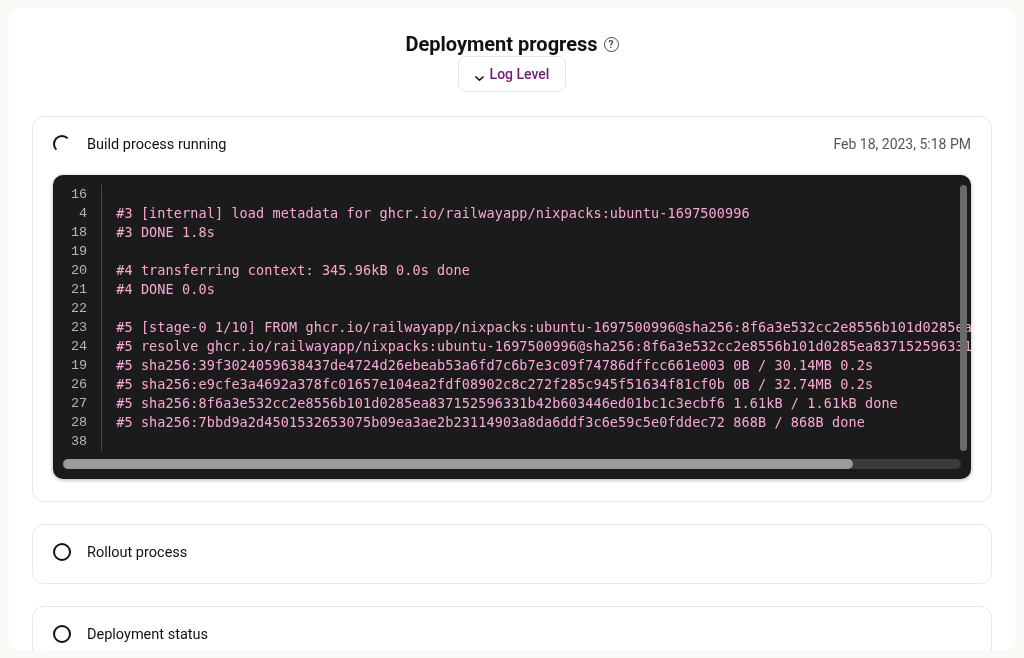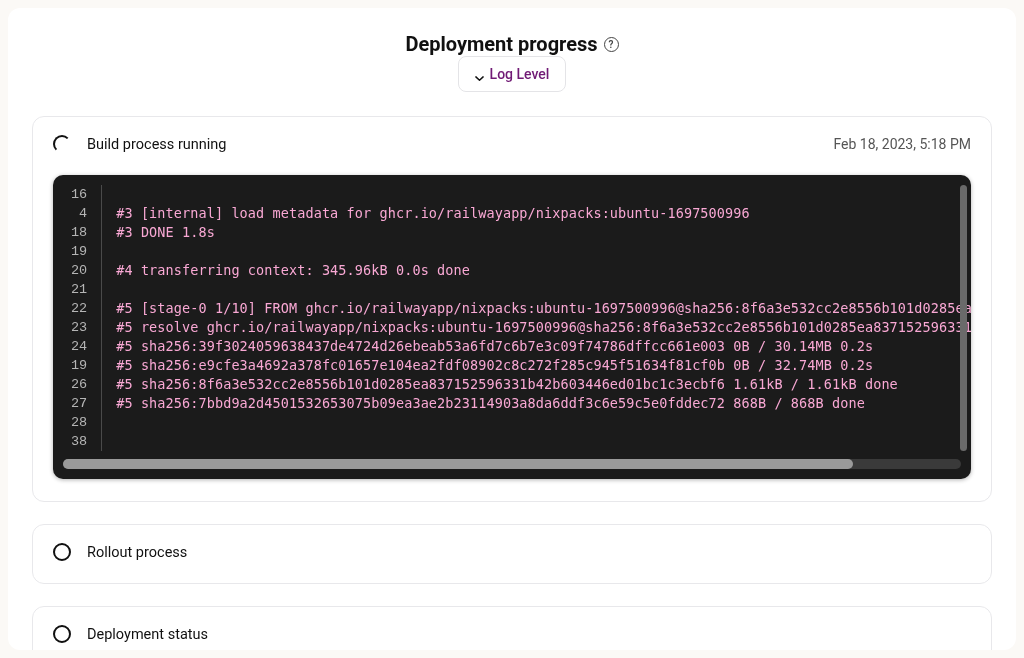--- a/index.html
+++ b/index.html
@@ -235,20 +235,21 @@
             <div class="gutter-line">27</div>
             <div class="gutter-line">28</div>
             <div class="gutter-line">38</div>
           </div>
         <div class="code" id="code">
             <div class="code-line empty"></div>
             <div class="code-line">#3 [internal] load metadata for ghcr.io/railwayapp/nixpacks:ubuntu-1697500996</div>
             <div class="code-line">#3 DONE 1.8s</div>
             <div class="code-line empty"></div>
             <div class="code-line">#4 transferring context: 345.96kB 0.0s done</div>
+            <div class="code-line">#4 DONE 0.0s</div>
             <div class="code-line empty"></div>
             <div class="code-line">#5 [stage-0  1/10] FROM ghcr.io/railwayapp/nixpacks:ubuntu-1697500996@sha256:8f6a3e532cc2e8556b101d0285ea837152596331</div>
             <div class="code-line">#5 resolve ghcr.io/railwayapp/nixpacks:ubuntu-1697500996@sha256:8f6a3e532cc2e8556b101d0285ea837152596331b42b603446ed01</div>
             <div class="code-line">#5 sha256:39f3024059638437de4724d26ebeab53a6fd7c6b7e3c09f74786dffcc661e003 0B / 30.14MB 0.2s</div>
             <div class="code-line">#5 sha256:e9cfe3a4692a378fc01657e104ea2fdf08902c8c272f285c945f51634f81cf0b 0B / 32.74MB 0.2s</div>
             <div class="code-line">#5 sha256:8f6a3e532cc2e8556b101d0285ea837152596331b42b603446ed01bc1c3ecbf6 1.61kB / 1.61kB done</div>
             <div class="code-line">#5 sha256:7bbd9a2d4501532653075b09ea3ae2b23114903a8da6ddf3c6e59c5e0fddec72 868B / 868B done</div>
           </div>
       </div>
       <div class="vscroll"></div>

